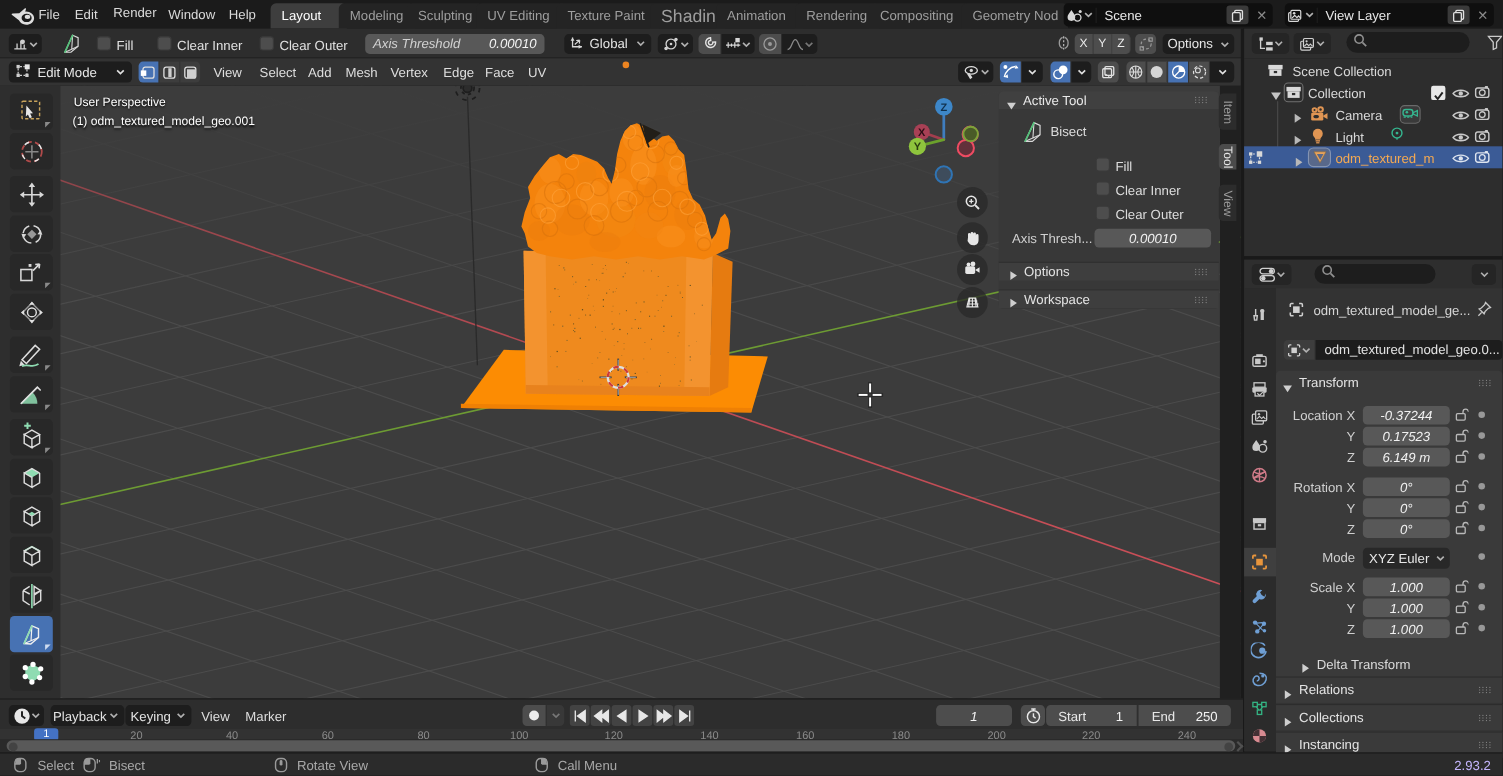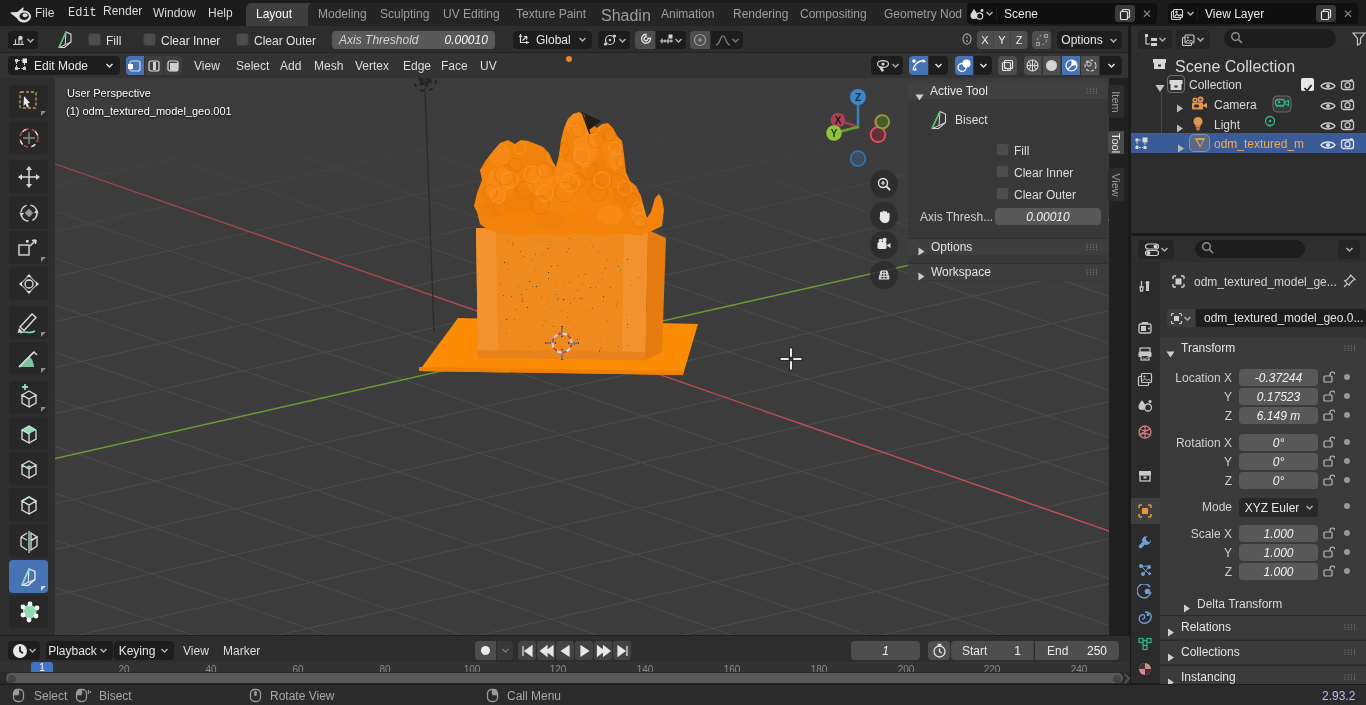--- a/index.html
+++ b/index.html
@@ -15,21 +15,21 @@
 <div id="page">
 <div class="abs" style="left:0;top:0;width:1366px;height:26px;background:#1b1b1b;"></div>
 <div class="abs" style="left:9px;top:5px;"><svg width="24" height="18" viewBox="0 0 24 18">
         <g fill="#dedede">
           <path d="M14.5 5.5 C18.8 5.5 22 8.3 22 11.5 C22 14.8 18.7 17.5 14.8 17.5 C11.8 17.5 9.3 15.9 8.2 13.5 L2 8.6 C1.2 7.9 1.5 7.2 2.6 7.2 L8.5 7.1 L13.2 2.9 C14.1 2.1 14.9 2.4 14.6 3.5 L13.9 5.6 Z"></path>
           <ellipse cx="15.2" cy="11.3" rx="4.6" ry="3.8" fill="#1b1b1b"></ellipse>
           <ellipse cx="16" cy="10.3" rx="2.5" ry="2" fill="#dedede"></ellipse>
         </g>
       </svg></div>
 <div class="abs txt" style="left:35px;top:6px;color:#dadada;">File</div>
-<div class="abs txt" style="left:68px;top:6px;color:#dadada;font-family:Liberation Mono, monospace;">Edit</div>
+<div class="abs txt" style="left:68px;top:6px;color:#dadada;">Edit</div>
 <div class="abs txt" style="left:103px;top:4px;color:#dadada;">Render</div>
 <div class="abs txt" style="left:153px;top:6px;color:#dadada;">Window</div>
 <div class="abs txt" style="left:208px;top:6px;color:#dadada;">Help</div>
 <div class="abs" style="left:246px;top:3px;width:70px;height:23px;background:#3e3e3e;border-radius:5px 5px 0 0;border-right:1px solid #191919;"></div>
 <div class="abs" style="left:256px;top:7px;color:#ffffff;font-size:12px;">Layout</div>
 <div class="abs" style="left:308px;top:3px;width:70px;height:23px;background:#242424;border-radius:5px 5px 0 0;border-right:1px solid #191919;"></div>
 <div class="abs" style="left:318px;top:7px;color:#9e9e9e;font-size:12px;">Modeling</div>
 <div class="abs" style="left:370px;top:3px;width:71px;height:23px;background:#242424;border-radius:5px 5px 0 0;border-right:1px solid #191919;"></div>
 <div class="abs" style="left:380px;top:7px;color:#9e9e9e;font-size:12px;">Sculpting</div>
 <div class="abs" style="left:433px;top:3px;width:83px;height:23px;background:#242424;border-radius:5px 5px 0 0;border-right:1px solid #191919;"></div>
@@ -818,21 +818,21 @@
     </div>
 <div class="abs" style="left:1352px;top:31px;"><svg width="14" height="15" viewBox="0 0 14 15">
         <path d="M1 2 h12 l-4.5 5.5 v5 l-3 1.5 v-6.5z" fill="none" stroke="#c9c9c9" stroke-width="1.2"></path>
       </svg></div>
 <div class="abs" style="left:1131px;top:53px;width:235px;height:180px;background:#2d2d2d;"></div>
 <div class="abs" style="left:1152px;top:57px;"><svg width="15" height="14" viewBox="0 0 15 14">
         <rect x="1" y="2" width="13" height="4" fill="#d9d9d9"></rect>
         <rect x="2" y="6" width="11" height="6" fill="#d9d9d9"></rect>
         <rect x="6" y="7.5" width="3" height="2" fill="#2d2d2d"></rect>
       </svg></div>
-<div class="abs" style="left:1175px;top:58px;color:#d9d9d9;font-size:16px;">Scene Collection</div>
+<div class="abs" style="left:1175px;top:58px;color:#d9d9d9;font-size:12px;">Scene Collection</div>
 <div class="abs" style="left:1155px;top:79px;"><svg width="10" height="9" viewBox="0 0 10 9">
         <path d="M0.5 1 h9 l-4.5 7z" fill="#c4c4c4"></path>
       </svg></div>
 <div class="abs" style="left:1167px;top:75px;width:18px;height:18px;border:1px solid #707070;border-radius:4px;"></div>
 <div class="abs" style="left:1169px;top:78px;"><svg width="14" height="13" viewBox="0 0 14 13">
         <rect x="0.5" y="1" width="13" height="4" fill="#d9d9d9"></rect>
         <rect x="1.5" y="5" width="11" height="6" fill="#d9d9d9"></rect>
         <rect x="5.5" y="6.5" width="3" height="2" fill="#2d2d2d"></rect>
       </svg></div>
 <div class="abs" style="left:1189px;top:78px;color:#d9d9d9;font-size:12px;">Collection</div>

